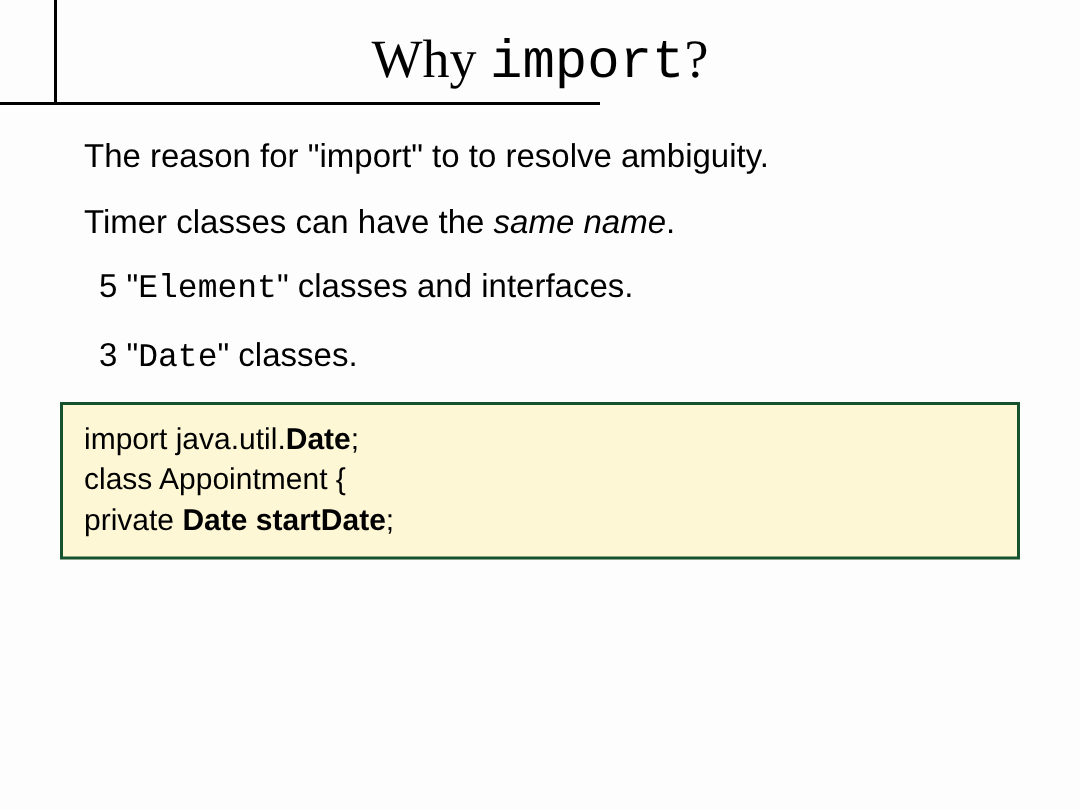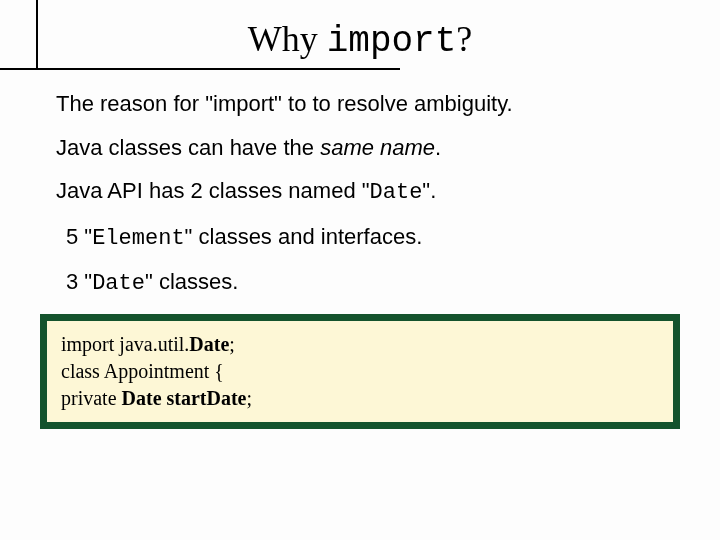--- a/index.html
+++ b/index.html
@@ -59,24 +59,24 @@
   .indent {
     padding-left: 10px;
   }
   .mono {
     font-family: "Courier New", Courier, monospace;
   }
   em.plain {
   }
   .codebox {
     margin: 6px 40px 0 40px;
-    border: 7px solid #14532d;
+    border: 2px solid #14532d;
     background: #fdf7d6;
     padding: 10px 14px;
-    font-family: Liberation Serif, serif;
+    font-family: Liberation Sans, sans-serif;
     font-size: 20px;
     line-height: 1.35;
     white-space: pre;
     color: #000;
   }
   .b { font-weight: bold; }
 </style>
 </head>
 <body>
 
@@ -91,26 +91,23 @@
     </span>
   </div>
 
   <div class="body">
 
     <p>
       <span>The reason for "import" to to resolve ambiguity.</span>
     </p>
 
     <p>
-      <span>Java classes can have the </span><em class="plain">same name</em><span>.</span>
+      <span>Timer classes can have the </span><em class="plain">same name</em><span>.</span>
     </p>
 
-    <p>
-      <span>Java API has 2 classes named "</span><span class="mono">Date</span><span>".</span>
-    </p>
 
     <p class="indent">
       <span> 5 "</span><span class="mono">Element</span><span>" classes and interfaces.</span>
     </p>
 
     <p class="indent">
       <span> 3 "</span><span class="mono">Date</span><span>" classes.</span>
     </p>
 
 

